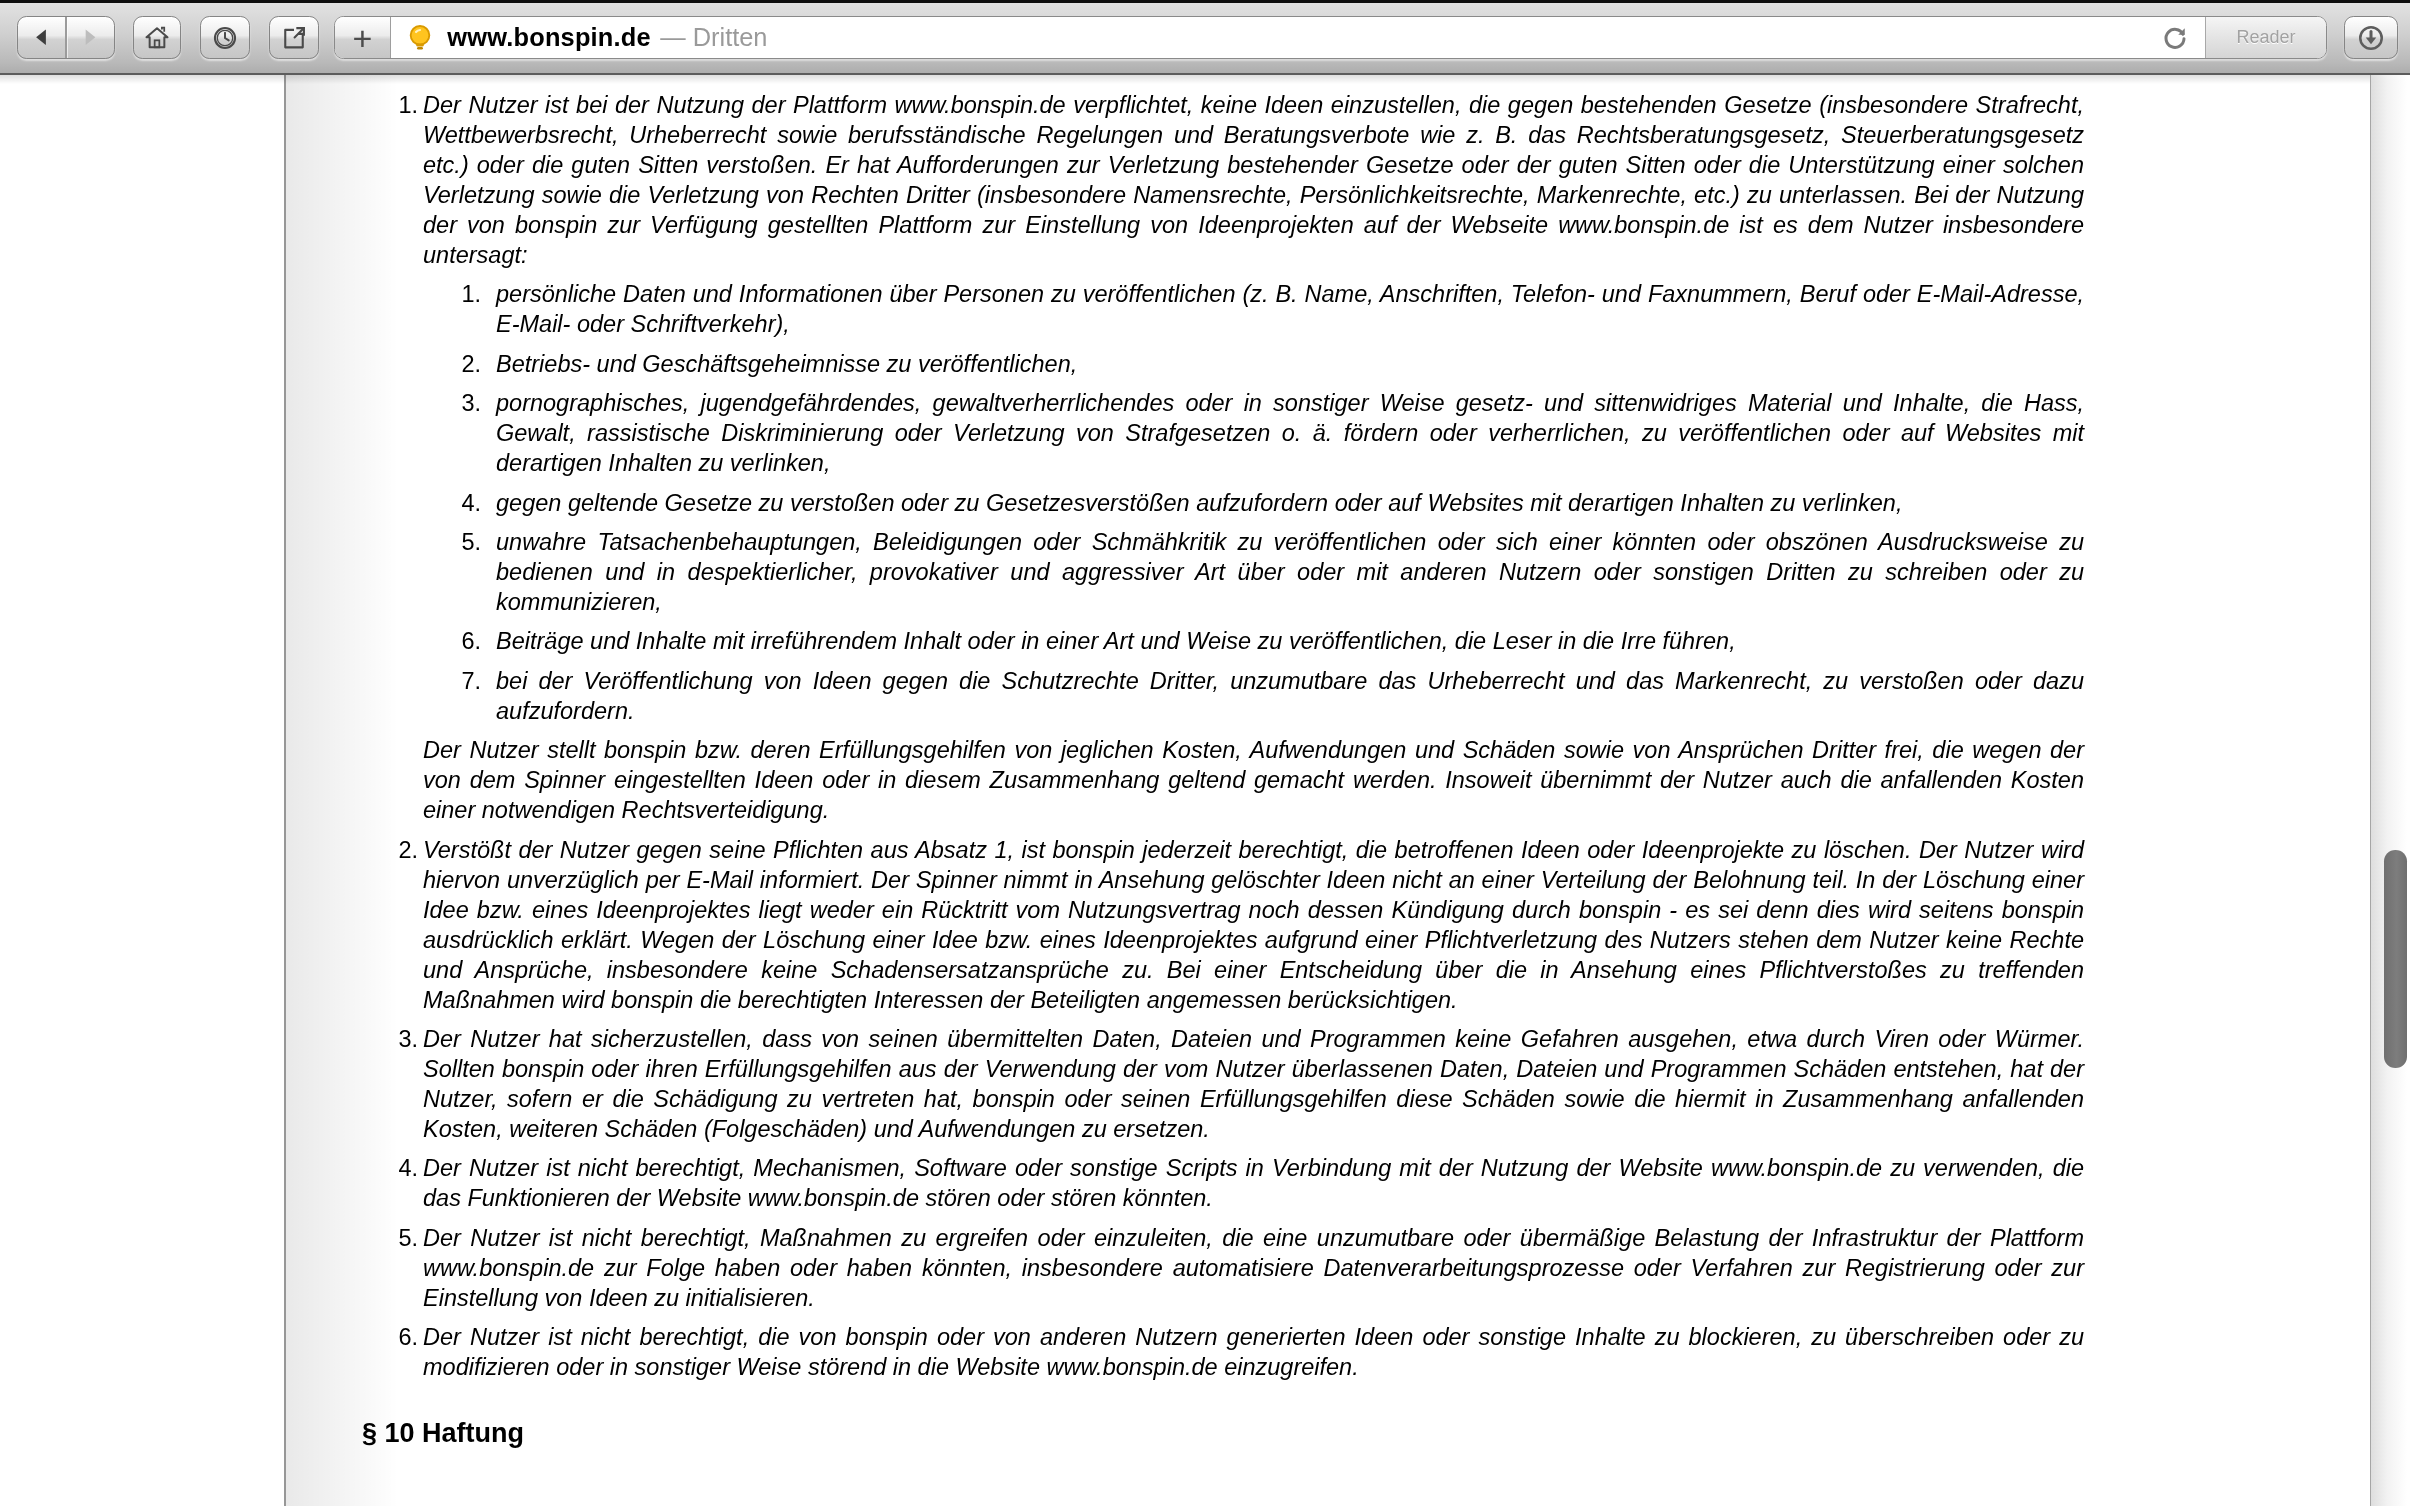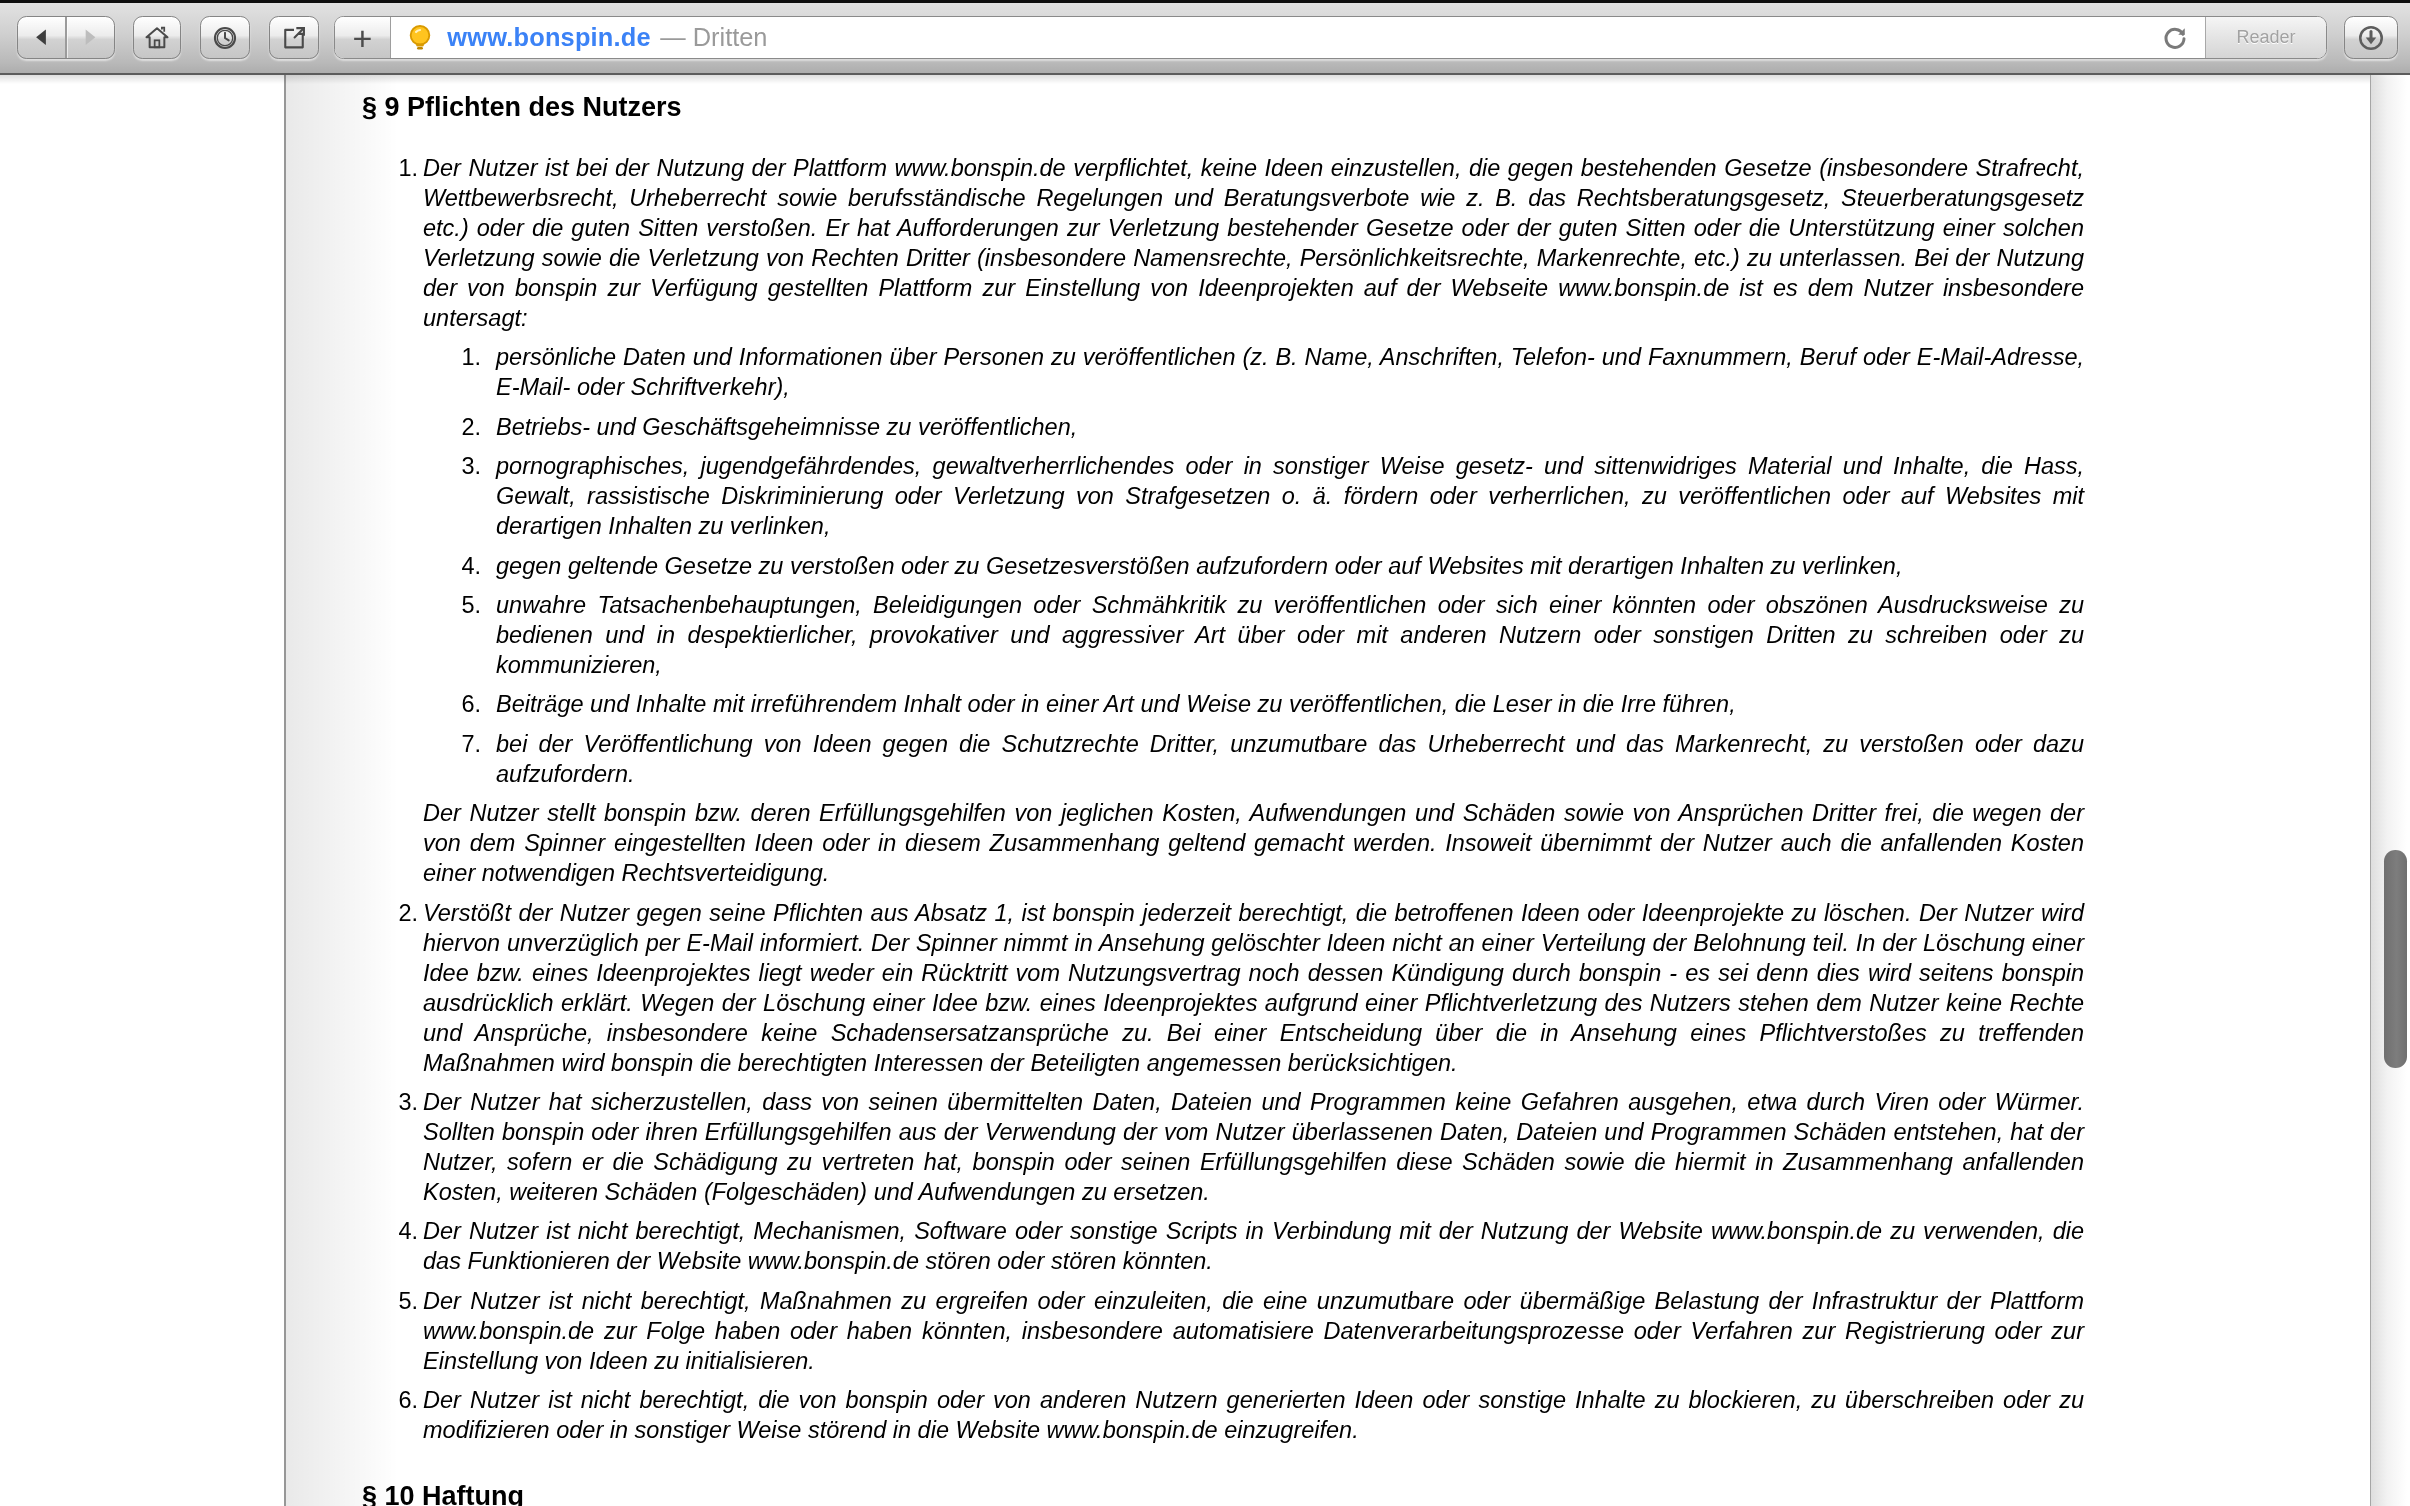--- a/index.html
+++ b/index.html
@@ -42,21 +42,21 @@
     width:55px;flex:0 0 auto;display:flex;align-items:center;justify-content:center;
     background:linear-gradient(#ffffff,#ececec 45%,#d2d2d2 55%,#c6c6c6);
     border-right:1.9px solid #9e9e9e;
     font-size:34px;color:#4c4c4c;line-height:1;font-weight:400;
   }
   .url-field{
     flex:1;display:flex;align-items:center;background:#ffffff;position:relative;
     padding-left:13px;
   }
   .favicon{width:32px;height:32px;margin-right:11.3px;flex:0 0 auto;}
-  .url-host{font-size:25.4px;font-weight:700;color:#3b82f6;letter-spacing:0.2px;}
+  .url-host{font-size:25.4px;font-weight:700;color:#000000;letter-spacing:0.2px;}
   .url-suffix{font-size:25.4px;color:#9a9a9a;margin-left:9.4px;}
   .reload{position:absolute;right:15px;top:5.6px;width:30px;height:30px;}
   .reader-seg{
     width:120px;flex:0 0 auto;display:flex;align-items:center;justify-content:center;
     background:linear-gradient(#f5f5f5,#e4e4e4 50%,#d5d5d5);
     border-left:1.9px solid #a8a8a8;
     font-size:18px;color:#a2a2a2;text-shadow:0 0.9px 0 #fff;
   }
   .icon{display:block;}
   
@@ -164,21 +164,20 @@
     </svg>
   </button>
 </div>
 
 <div class="content">
   <div class="col-line-left"></div>
   <div class="edge-shadow"></div>
   <div class="top-shadow"></div>
 
   <div class="doc">
-      <div class="sec-heading first">§ 9 Pflichten des Nutzers</div>
       <div class="olist">
         <div class="item">
           <span class="marker">1.</span>
           <div class="item-body">
             <div class="para">Der Nutzer ist bei der Nutzung der Plattform www.bonspin.de verpflichtet, keine Ideen einzustellen, die gegen bestehenden Gesetze (insbesondere Strafrecht, Wettbewerbsrecht, Urheberrecht sowie berufsständische Regelungen und Beratungsverbote wie z. B. das Rechtsberatungsgesetz, Steuerberatungsgesetz etc.) oder die guten Sitten verstoßen. Er hat Aufforderungen zur Verletzung bestehender Gesetze oder der guten Sitten oder die Unterstützung einer solchen Verletzung sowie die Verletzung von Rechten Dritter (insbesondere Namensrechte, Persönlichkeitsrechte, Markenrechte, etc.) zu unterlassen. Bei der Nutzung der von bonspin zur Verfügung gestellten Plattform zur Einstellung von Ideenprojekten auf der Webseite www.bonspin.de ist es dem Nutzer insbesondere untersagt:</div>
             <div class="sublist">
               <div class="subitem">
                 <span class="marker">1.</span>
                 <div class="para">persönliche Daten und Informationen über Personen zu veröffentlichen (z. B. Name, Anschriften, Telefon- und Faxnummern, Beruf oder E-Mail-Adresse, E-Mail- oder Schriftverkehr),</div>
               </div>

